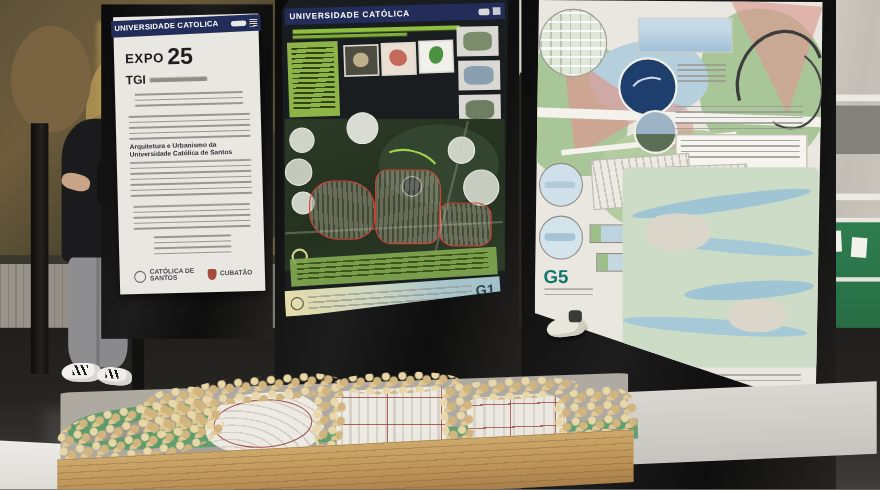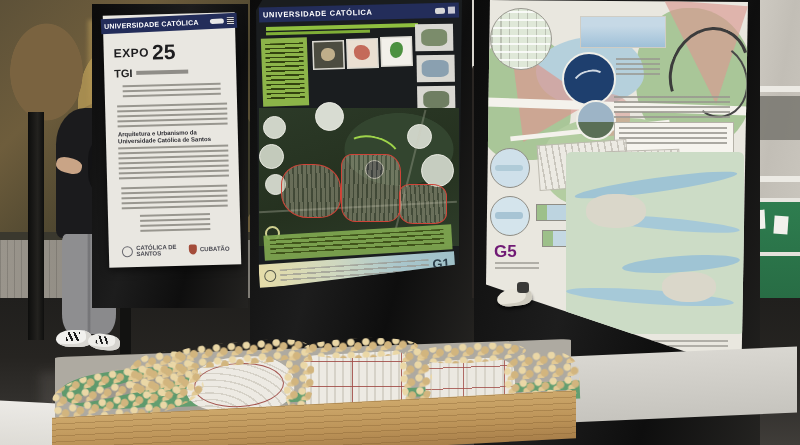--- a/index.html
+++ b/index.html
@@ -210,21 +210,21 @@
     <div class="abs" style="left:56px;top:230px;width:80px;height:15px;background:linear-gradient(90deg,#9dc08a 0 12%,#c4d8e2 12% 88%,#9dc08a 88%);border:1px solid #8f8d85;"></div>
     <div class="abs" style="left:80px;top:152px;width:178px;height:182px;background:#ccdcc6;border-radius:3%;">
       <div class="abs" style="left:8px;top:26px;width:164px;height:14px;background:#9fc4d4;border-radius:50%;transform:rotate(-8deg);"></div>
       <div class="abs" style="left:28px;top:66px;width:146px;height:12px;background:#a6c9d8;border-radius:50%;transform:rotate(5deg);"></div>
       <div class="abs" style="left:56px;top:104px;width:118px;height:16px;background:#9fc4d4;border-radius:50%;transform:rotate(-4deg);"></div>
       <div class="abs" style="left:0;top:138px;width:168px;height:14px;background:#a6c9d8;border-radius:50%;transform:rotate(4deg);"></div>
       <div class="abs" style="left:20px;top:42px;width:60px;height:34px;background:#dad7ca;border-radius:45%;"></div>
       <div class="abs" style="left:96px;top:120px;width:54px;height:30px;background:#dad7ca;border-radius:45%;"></div>
     </div>
     <div class="abs" style="left:8px;top:242px;">
-      <span style="font-size:17px;font-weight:800;color:#701a75;margin-top:20px;">G5</span>
+      <span style="font-size:17px;font-weight:800;color:#0f766e;margin-top:20px;">G5</span>
       <div class="abs tl" style="left:1px;top:20px;width:44px;height:8px;opacity:.7;"></div>
     </div>
     <div class="abs tl" style="left:86px;top:340px;width:156px;height:8px;opacity:.7;"></div>
   </div>
 
   <div class="abs" style="left:497px;top:289px;width:35px;height:17px;background:#e8e5da;border-radius:55% 45% 45% 55%/75% 60% 50% 60%;transform:rotate(-7deg);box-shadow:0 3px 3px rgba(0,0,0,.6),inset -6px -3px 0 #cfccc0;"></div>
   <div class="abs" style="left:517px;top:282px;width:12px;height:11px;background:#3a3a38;border-radius:30%;"></div>
 
   <div class="abs" style="left:-6px;top:406px;width:220px;height:45px;background:linear-gradient(180deg,#eceae6,#dddbd5);transform:rotate(3deg);"></div>
   <div class="abs" style="left:545px;top:352px;width:252px;height:66px;background:linear-gradient(180deg,#d9d7d1,#c6c4be);transform:skewY(-2.5deg);"></div>

